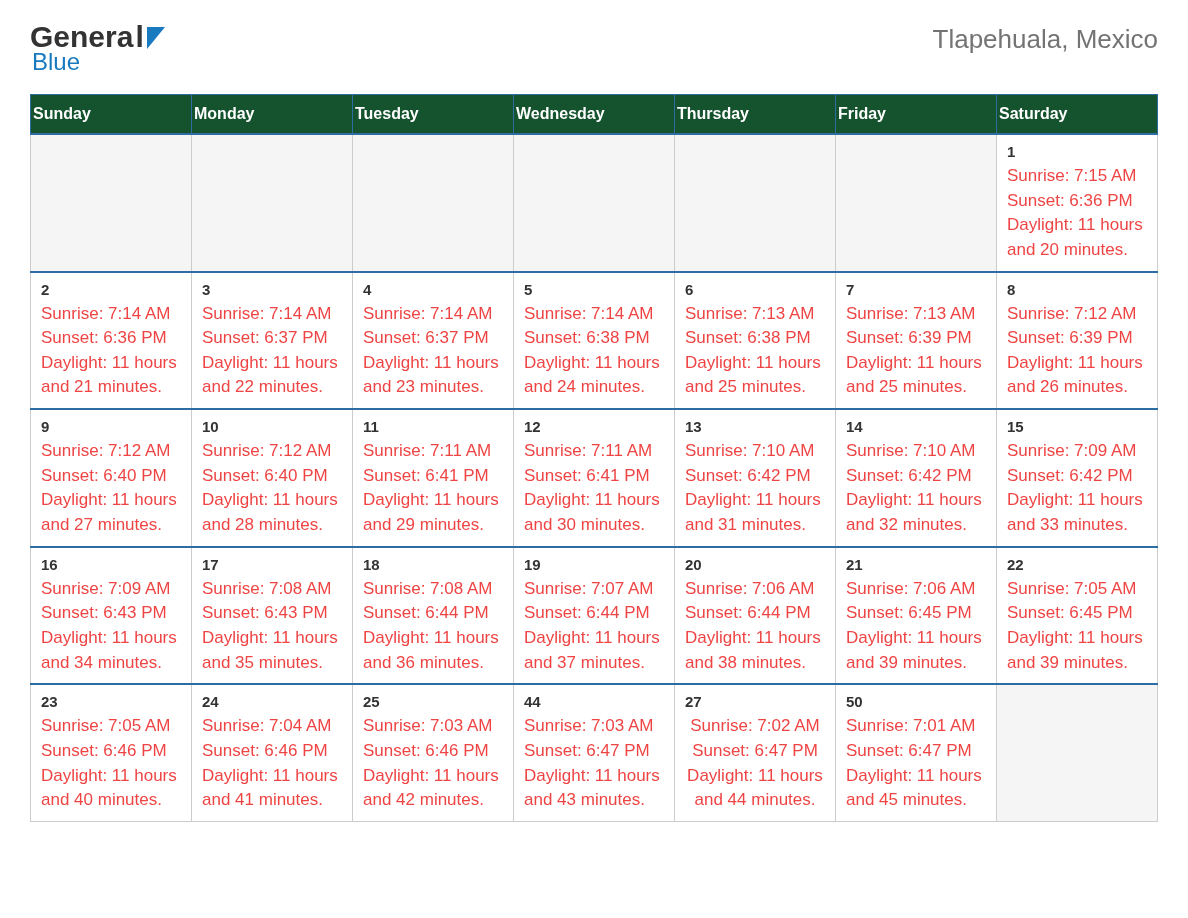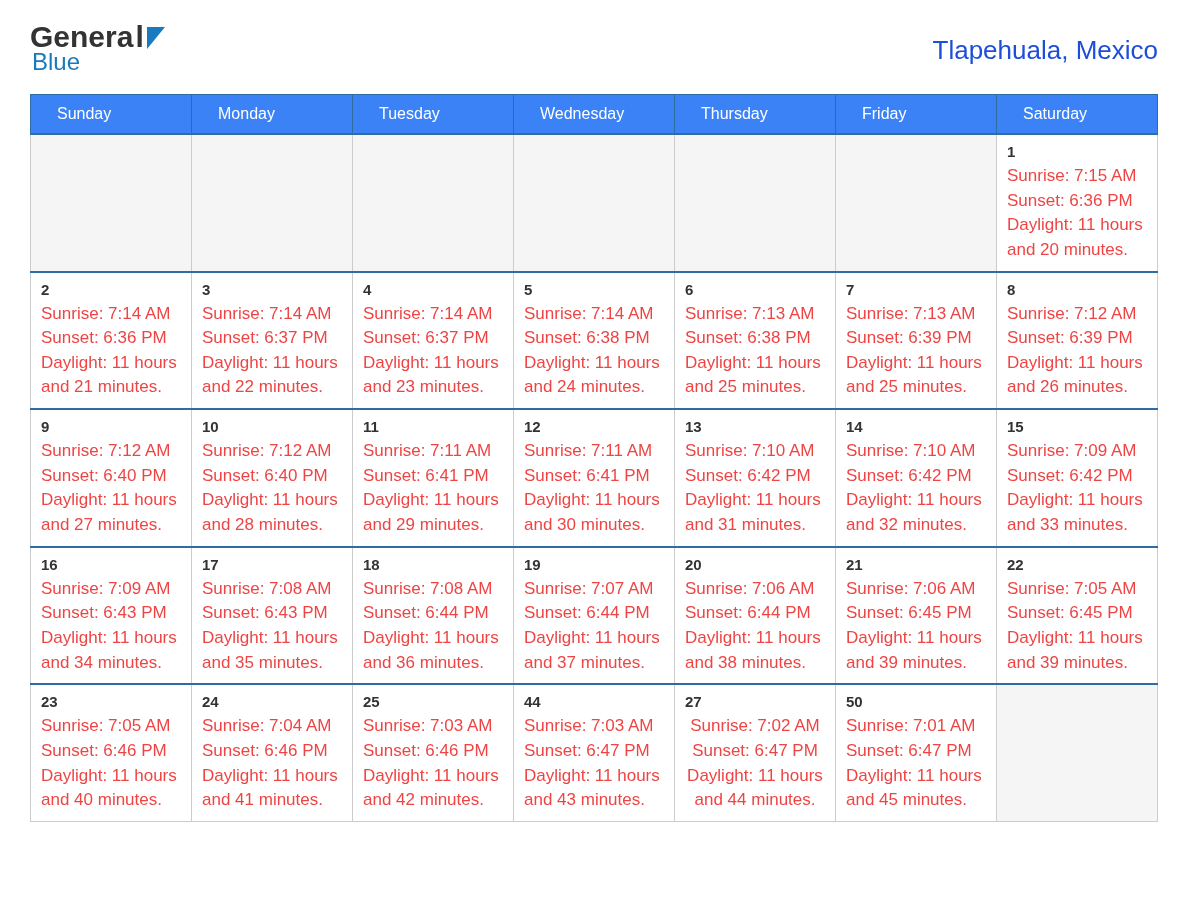--- a/index.html
+++ b/index.html
@@ -6,54 +6,54 @@
     body {
       font-family: Arial, sans-serif;
       background: #fff;
       padding: 20px 30px;
       width: 1188px;
       min-height: 918px;
     }
     .header {
       display: flex;
       justify-content: space-between;
-      align-items: center;
+      align-items: flex-start;
       margin-bottom: 18px;
     }
     .logo {
       display: flex;
       flex-direction: column;
       align-items: flex-start;
     }
     .title-block {
       text-align: right;
     }
     .title-block h1 {
       font-size: 52px;
       font-weight: bold;
       color: #222;
       line-height: 1.1;
     }
     .title-block h2 {
       font-size: 26px;
       font-weight: normal;
-      color: #1d4ed8;
+      color: #737373;
       margin-top: 4px;
     }
     .calendar {
       width: 100%;
       border-collapse: collapse;
       border: 1px solid #999;
     }
     .calendar th {
-      background-color: #3b82f6;
+      background-color: #14532d;
       color: #fff;
       font-size: 16px;
-      font-weight: normal;
-      padding: 10px 26px;
+      font-weight: bold;
+      padding: 10px 2px;
       text-align: left;
       border: 1px solid #2e6da4;
     }
     .calendar td {
       vertical-align: top;
       padding: 8px 10px;
       border: 1px solid #ccc;
       width: 14.28%;
       min-height: 110px;
       font-size: 13px;

